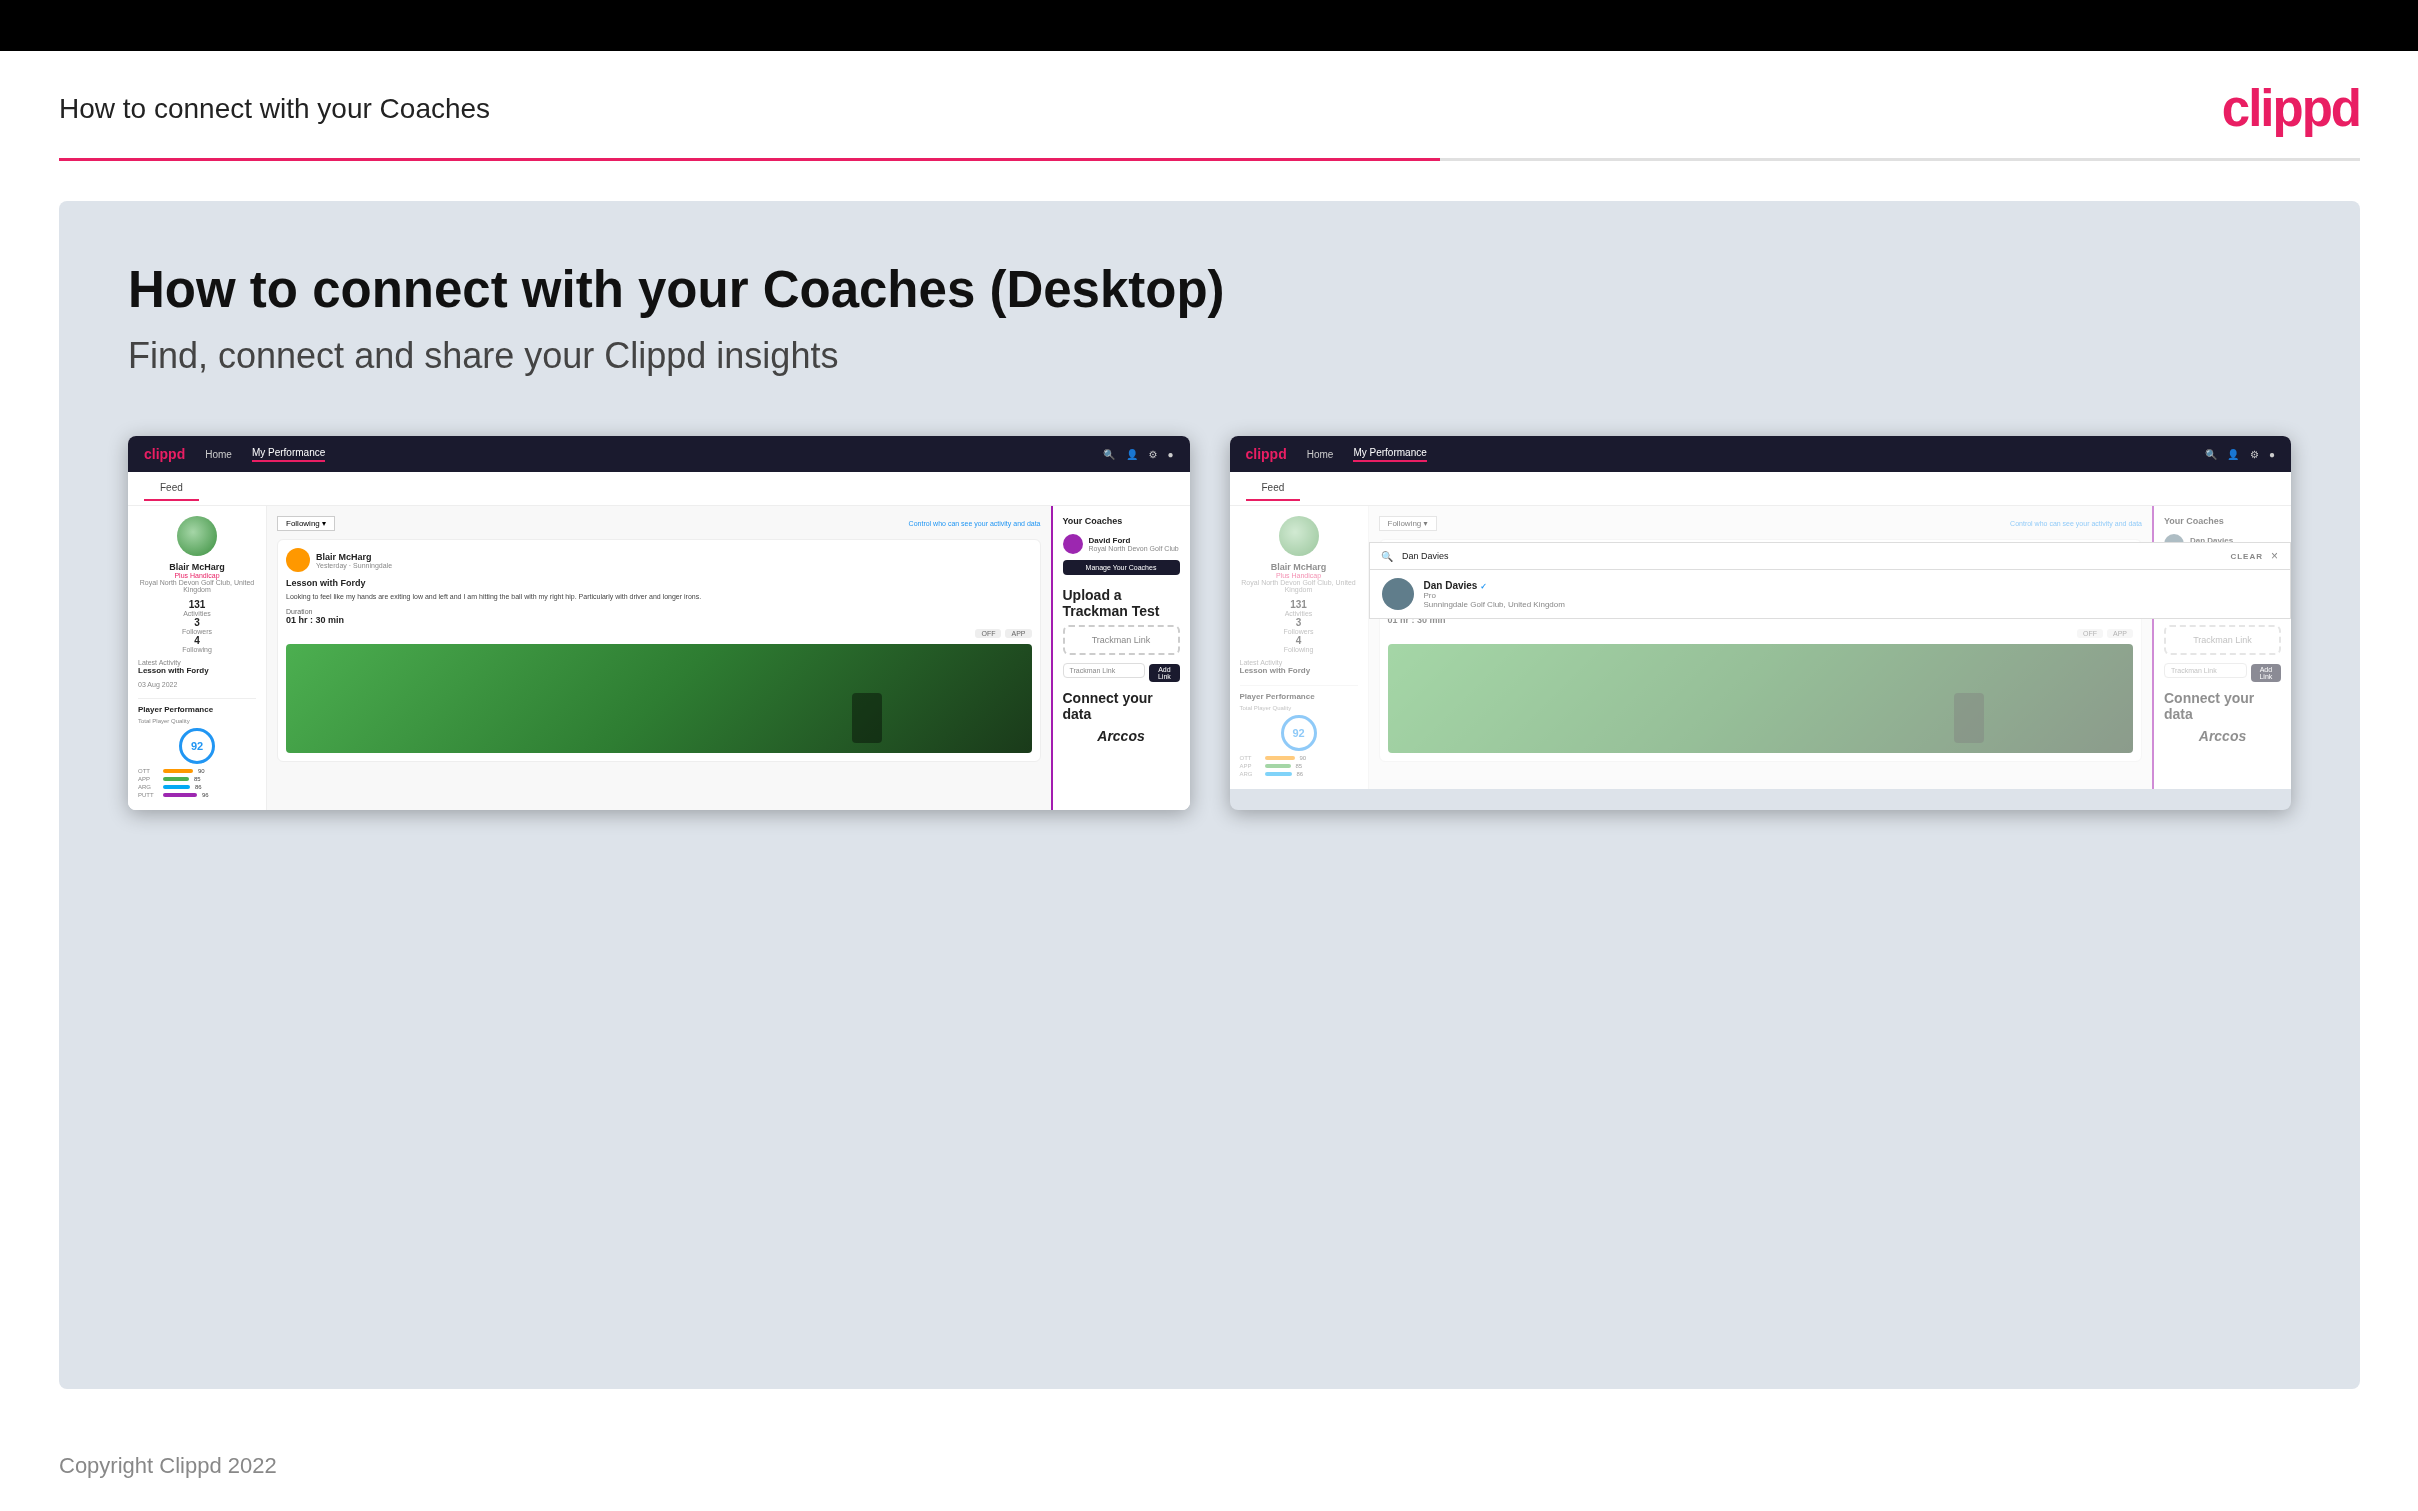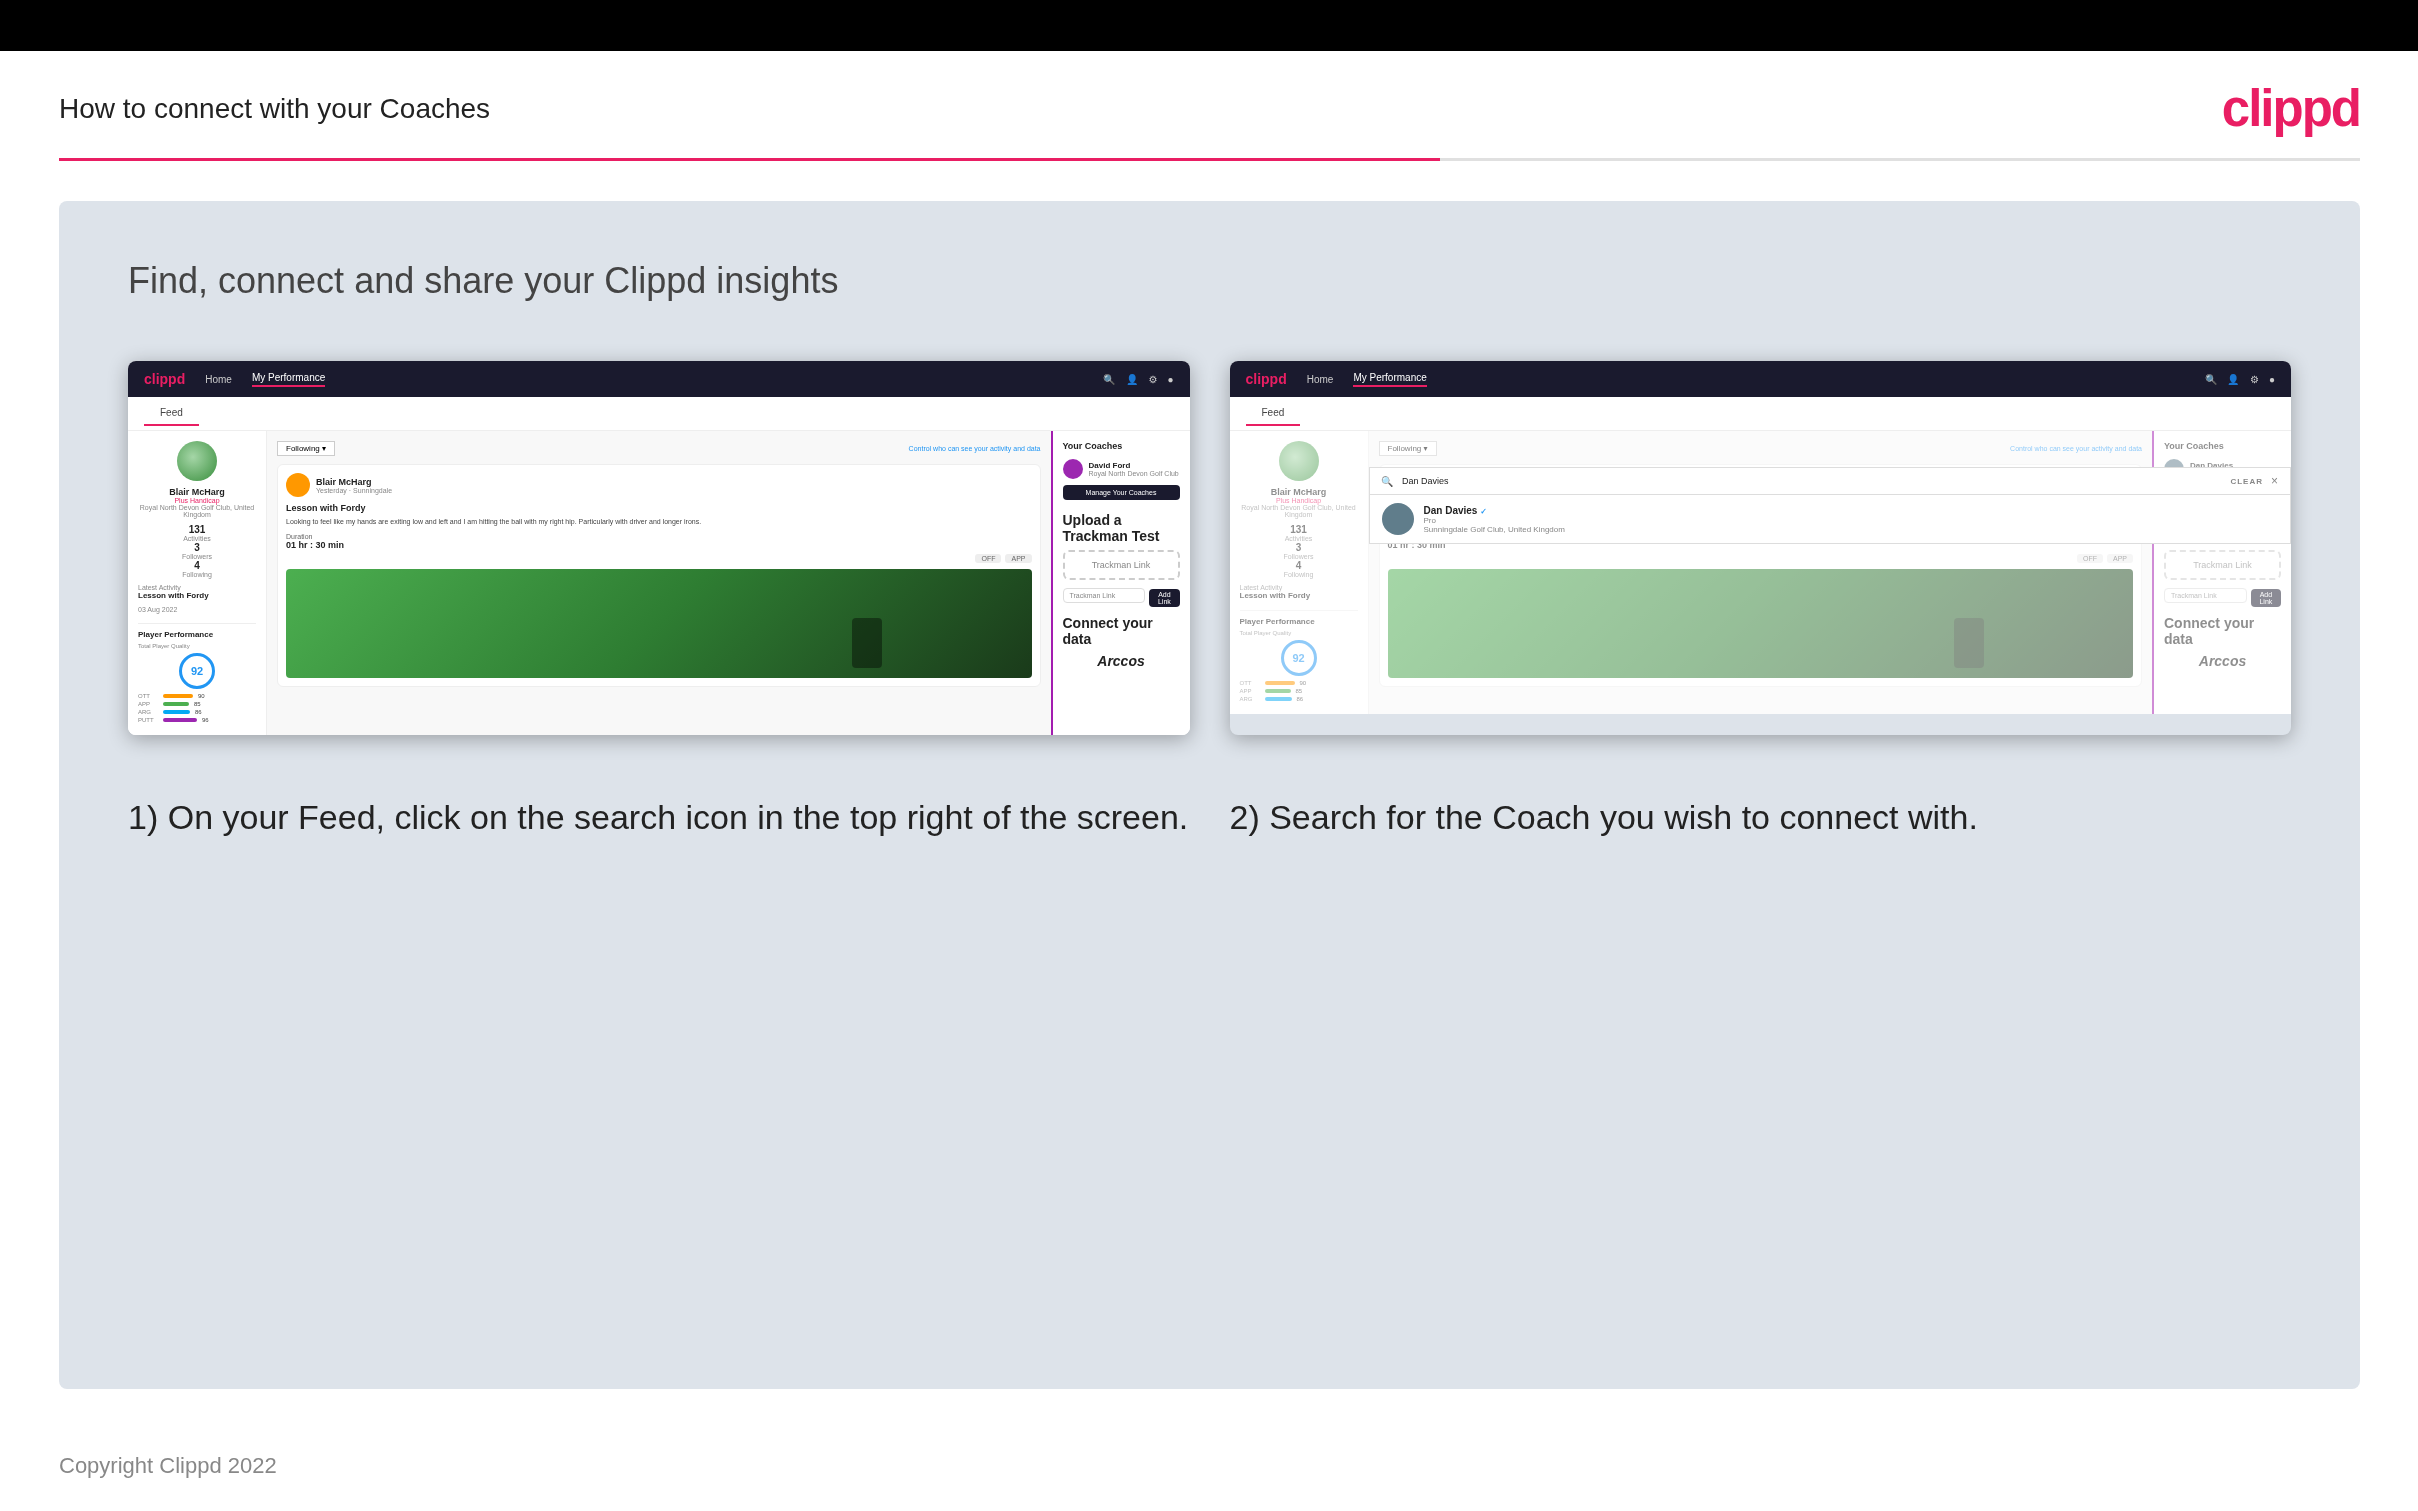--- a/index.html
+++ b/index.html
@@ -521,20 +521,21 @@
 
 <div class="header">
   <span class="header-title">How to connect with your Coaches</span>
   <span class="logo">clippd</span>
 </div>
 
 <div class="divider"></div>
 
 <div class="main-content">
 
+  <div class="section-title">How to connect with your Coaches (Desktop)</div>
   <div class="section-subtitle">Find, connect and share your Clippd insights</div>
 
   <div class="screenshots-row">
 
     <div class="screenshot-container">
       <div class="mock-screen">
 
         <div class="mock-nav">
           <span class="mock-nav-logo">clippd</span>
           <span class="mock-nav-item">Home</span>
@@ -786,29 +787,19 @@
                 <div class="mock-result-tag">Pro</div>
                 <div class="mock-result-club">Sunningdale Golf Club, United Kingdom</div>
               </div>
             </div>
           </div>
         </div>
       </div>
     </div>
   </div>
 
-  <div class="steps-row">
-    <div class="step-text">
-      <span>1) </span>
-      <span>On your Feed, click on the search icon in the top right of the screen.</span>
-    </div>
-    <div class="step-text">
-      <span>2) </span>
-      <span>Search for the Coach you wish to connect with.</span>
-    </div>
-  </div>
 
 </div>
 
 <div class="footer">
   <span>Copyright Clippd 2022</span>
 </div>
 
 
 </body></html>

